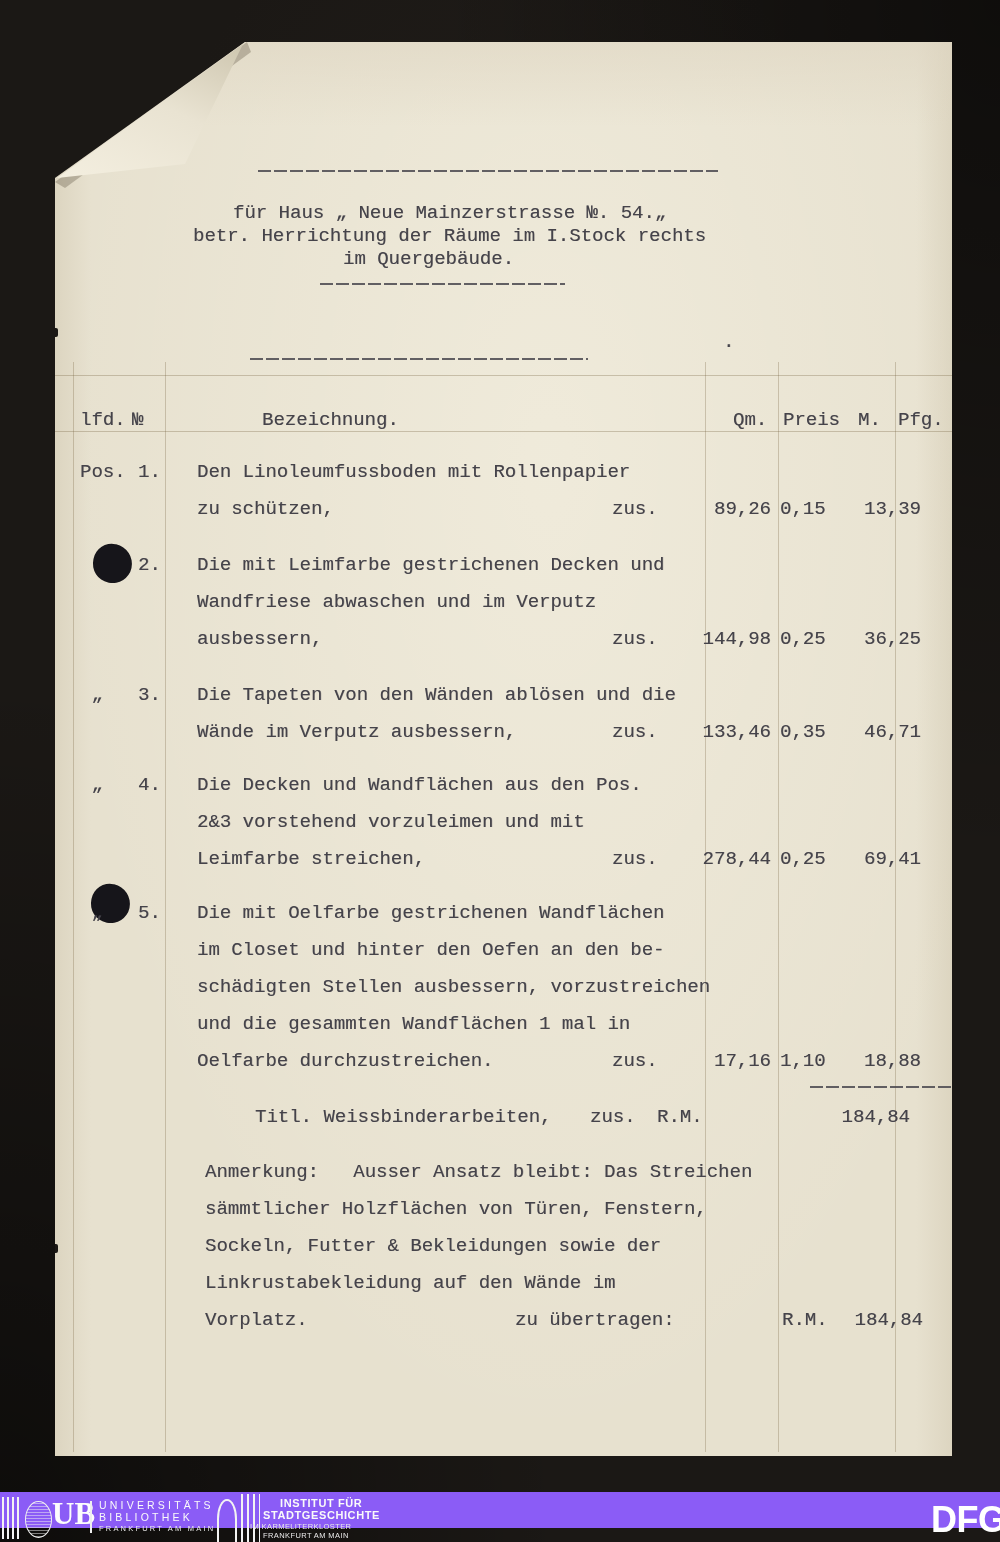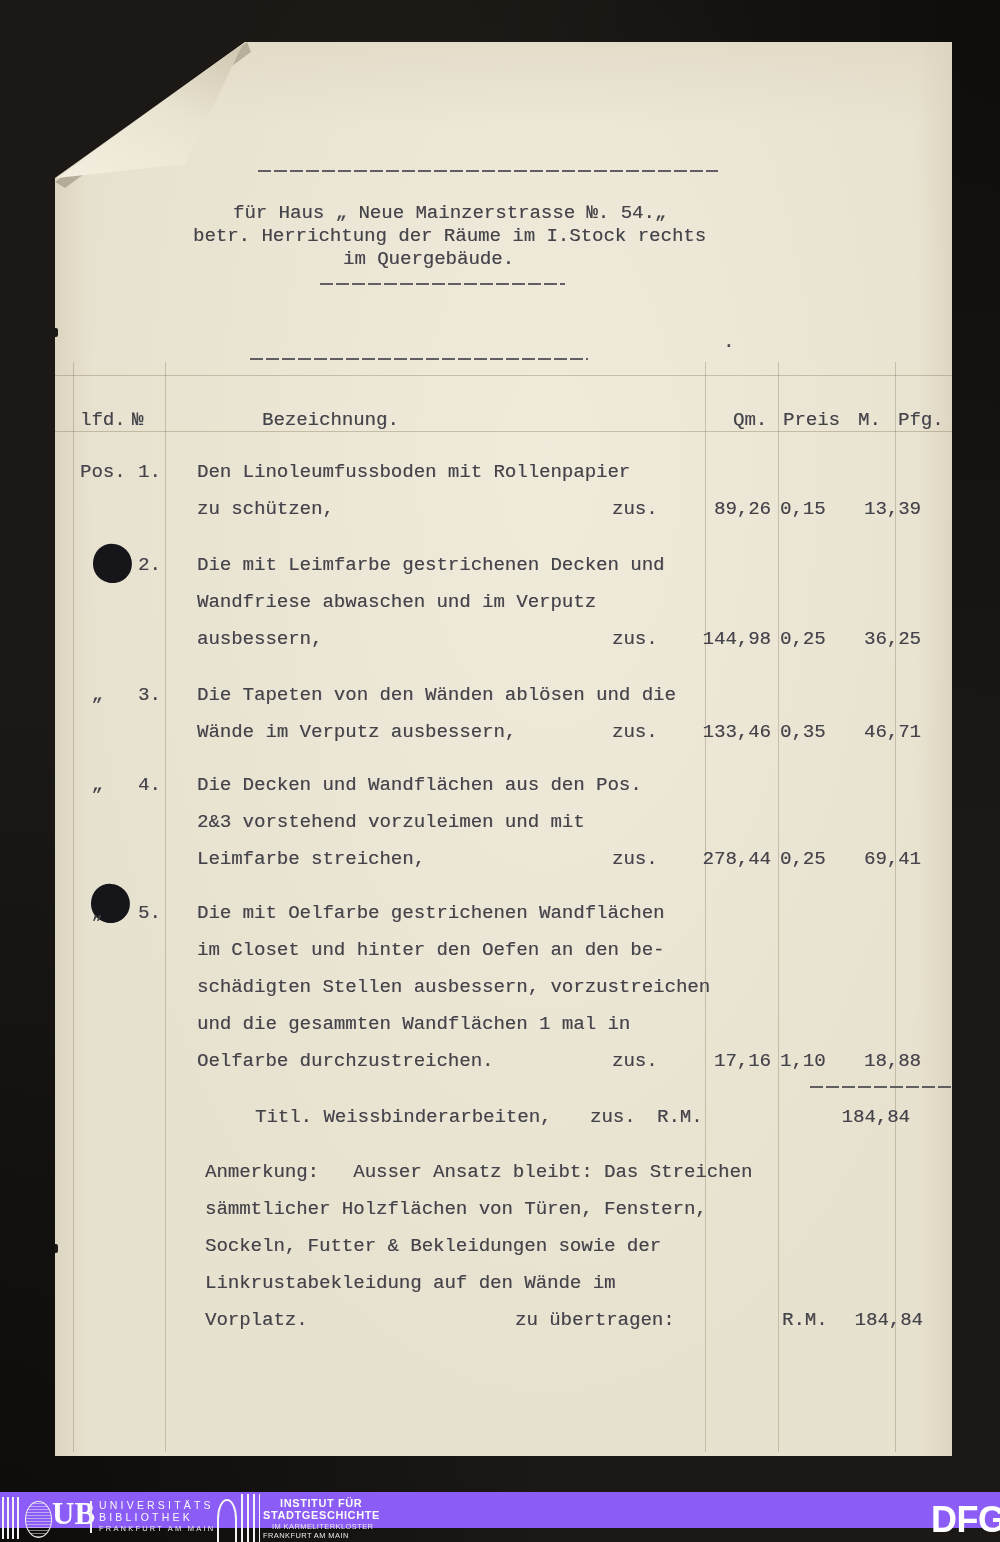--- a/index.html
+++ b/index.html
@@ -54,21 +54,21 @@
   .am-box { left:770px; width:96px; }
   .footer-bar { position:absolute; left:0; top:1492px; width:1000px; height:36px; background:#8b5cf6; }
   .fw { color:#fafafa; }
   .ub-abbr { position:absolute; left:52px; top:4px; font-family:"Liberation Serif", serif; font-weight:bold; font-size:31px; color:#fdfdfd; }
   .ub-sep { position:absolute; left:90px; top:9px; width:2px; height:32px; background:#efefef; }
   .ub-l1 { position:absolute; left:99px; top:7px;  font-size:10.5px; letter-spacing:3.2px; }
   .ub-l2 { position:absolute; left:99px; top:19px; font-size:10.5px; letter-spacing:3.2px; }
   .ub-l3 { position:absolute; left:99px; top:32px; font-size:7.5px;  letter-spacing:2.2px; color:#ececec; }
   .in-l1 { position:absolute; left:263px; top:5px;  font-size:11px; font-weight:bold; letter-spacing:.6px;margin-left:17px; }
   .in-l2 { position:absolute; left:263px; top:17px; font-size:11px; font-weight:bold; letter-spacing:.6px; }
-  .in-l3 { position:absolute; left:272px; top:30px; font-size:7.5px; letter-spacing:.4px; color:#e9e9e9; }
+  .in-l3 { position:absolute; left:250px; top:30px; font-size:7.5px; letter-spacing:.4px; color:#e9e9e9; }
   .in-l4 { position:absolute; left:263px; top:39px; font-size:7.5px; letter-spacing:.4px; color:#e9e9e9; }
   .lib-name { position:absolute; left:465px; top:13px; font-size:19px; color:#e9e9e9; }
   .dfg { position:absolute; left:931px; top:7px; font-size:36px; font-weight:800; letter-spacing:-.5px; color:#ffffff; }
   .cols-icon { position:absolute; left:2px; top:5px; width:18px; height:42px;
     background:repeating-linear-gradient(90deg,#f3f3f3 0 2px, rgba(0,0,0,0) 2px 5px); }
   .portrait-icon { position:absolute; left:25px; top:9px; width:27px; height:37px; border:1.5px solid #f0f0f0; border-radius:50%;
     background:repeating-linear-gradient(0deg, rgba(240,240,240,.5) 0 1px, rgba(0,0,0,0) 1px 3px); }
   .arch-icon { position:absolute; left:216px; top:2px; width:44px; height:48px; overflow:hidden; }
   .arch-outline { position:absolute; left:1px; top:5px; width:20px; height:43px; border:2px solid #f3f3f3; border-bottom:none;
     border-radius:11px 11px 0 0 / 22px 22px 0 0; }

